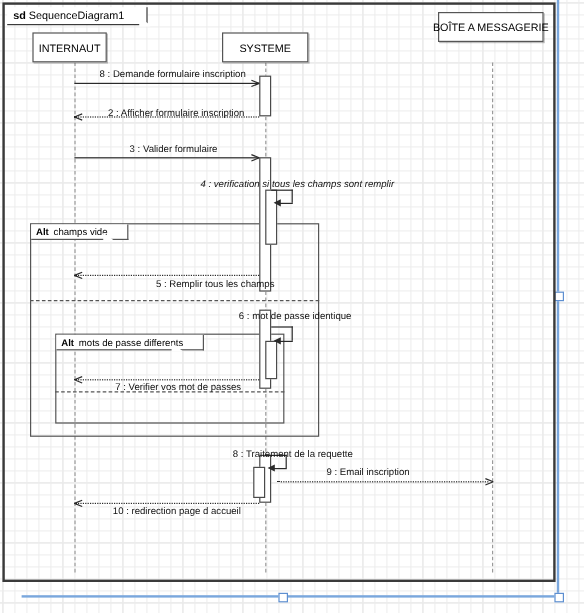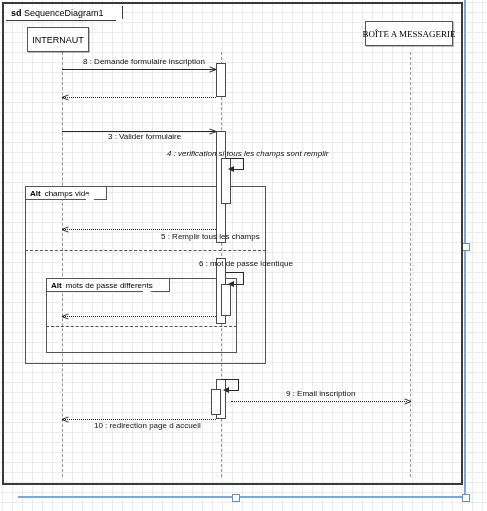--- a/index.html
+++ b/index.html
@@ -136,21 +136,24 @@
     <div id="frame-label-cut" style="left:112px;top:2px;"></div>
   </div>
 
   <div class="lifeline" style="left:62px;top:52px;height:425px;"></div>
   <div class="lifeline" style="left:221px;top:52px;height:425px;"></div>
   <div class="lifeline" style="left:410px;top:52px;height:425px;"></div>
 
   <div class="actor-box" style="left:27px;top:27px;width:62px;height:25px;">
     <span>INTERNAUT</span>
   </div>
-  <div class="actor-box" style="left:365px;top:21px;width:88px;height:25px;font-family:Liberation Serif, serif;">
+  <div class="actor-box" style="left:185px;top:27px;width:72px;height:25px;">
+    <span>SYSTEME</span>
+  </div>
+  <div class="actor-box" style="left:365px;top:10px;width:88px;height:25px;">
     <span>BOÎTE A MESSAGERIE</span>
   </div>
 
   <div class="frag" style="left:25px;top:186px;width:241px;height:178px;">
     <div class="frag-tag">
       <span class="op">Alt</span><span class="guard">champs vide</span>
     </div>
   </div>
   <div class="frag-notch" style="left:86px;top:187px;"></div>
   <div class="frag-sep" style="left:25px;top:250px;width:241px;"></div>
@@ -170,50 +173,53 @@
   <div class="activation" style="left:221px;top:284px;width:10px;height:32px;"></div>
   <div class="activation" style="left:216px;top:379px;width:10px;height:40px;"></div>
   <div class="activation" style="left:211px;top:389px;width:10px;height:26px;"></div>
 
   <div class="msg-line solid" style="left:62px;top:69px;width:154px;"></div>
   <div class="open-r" style="left:209px;top:66px;"></div>
   <div class="msg-label" style="left:83px;top:57px;">8 : Demande formulaire inscription</div>
 
   <div class="msg-line dash" style="left:62px;top:97px;width:154px;"></div>
   <div class="open-l" style="left:62px;top:94px;"></div>
+  <div class="msg-label" style="left:90px;top:90px;">2 : Afficher formulaire inscription</div>
 
   <div class="msg-line solid" style="left:62px;top:131px;width:154px;"></div>
   <div class="open-r" style="left:209px;top:128px;"></div>
-  <div class="msg-label" style="left:108px;top:120px;margin-top:12px;">3 : Valider formulaire</div>
+  <div class="msg-label" style="left:108px;top:120px;">3 : Valider formulaire</div>
 
   <div class="self-top" style="left:226px;top:158px;width:18px;"></div>
   <div class="self-right" style="left:243px;top:158px;height:11px;"></div>
   <div class="self-bot" style="left:231px;top:169px;width:13px;"></div>
   <div class="arrow-l" style="left:228px;top:166px;"></div>
   <div class="msg-label" style="left:167px;top:149px;font-style:italic;">4 : verification si tous les champs sont remplir</div>
 
   <div class="msg-line dash" style="left:62px;top:229px;width:154px;"></div>
   <div class="open-l" style="left:62px;top:226px;"></div>
-  <div class="msg-label" style="left:117px;top:232px;padding-left:44px;">5 : Remplir tous les champs</div>
+  <div class="msg-label" style="left:86px;top:232px;padding-left:44px;">5 : Remplir tous les champs</div>
 
   <div class="self-top" style="left:226px;top:272px;width:18px;"></div>
   <div class="self-right" style="left:243px;top:272px;height:12px;"></div>
   <div class="self-bot" style="left:231px;top:284px;width:13px;"></div>
   <div class="arrow-l" style="left:228px;top:281px;"></div>
   <div class="msg-label" style="left:199px;top:259px;">6 : mot de passe identique</div>
 
   <div class="msg-line dash" style="left:62px;top:316px;width:154px;"></div>
   <div class="open-l" style="left:62px;top:313px;"></div>
+  <div class="msg-label" style="left:96px;top:318px;">7 : Verifier vos mot de passes</div>
 
   <div class="self-top" style="left:221px;top:379px;width:18px;"></div>
   <div class="self-right" style="left:238px;top:379px;height:11px;"></div>
   <div class="self-bot" style="left:226px;top:390px;width:13px;"></div>
   <div class="arrow-l" style="left:223px;top:387px;"></div>
+  <div class="msg-label" style="left:194px;top:374px;">8 : Traitement de la requette</div>
 
   <div class="msg-line dash" style="left:231px;top:401px;width:176px;"></div>
   <div class="open-r" style="left:404px;top:398px;"></div>
-  <div class="msg-label" style="left:286px;top:389px;text-align:center;">9 : Email inscription</div>
+  <div class="msg-label" style="left:272px;top:389px;text-align:center;">9 : Email inscription</div>
 
   <div class="msg-line dash" style="left:62px;top:419px;width:154px;"></div>
   <div class="open-l" style="left:62px;top:416px;"></div>
   <div class="msg-label" style="left:94px;top:421px;">10 : redirection page d accueil</div>
 
 </div>
 
 </body></html>

